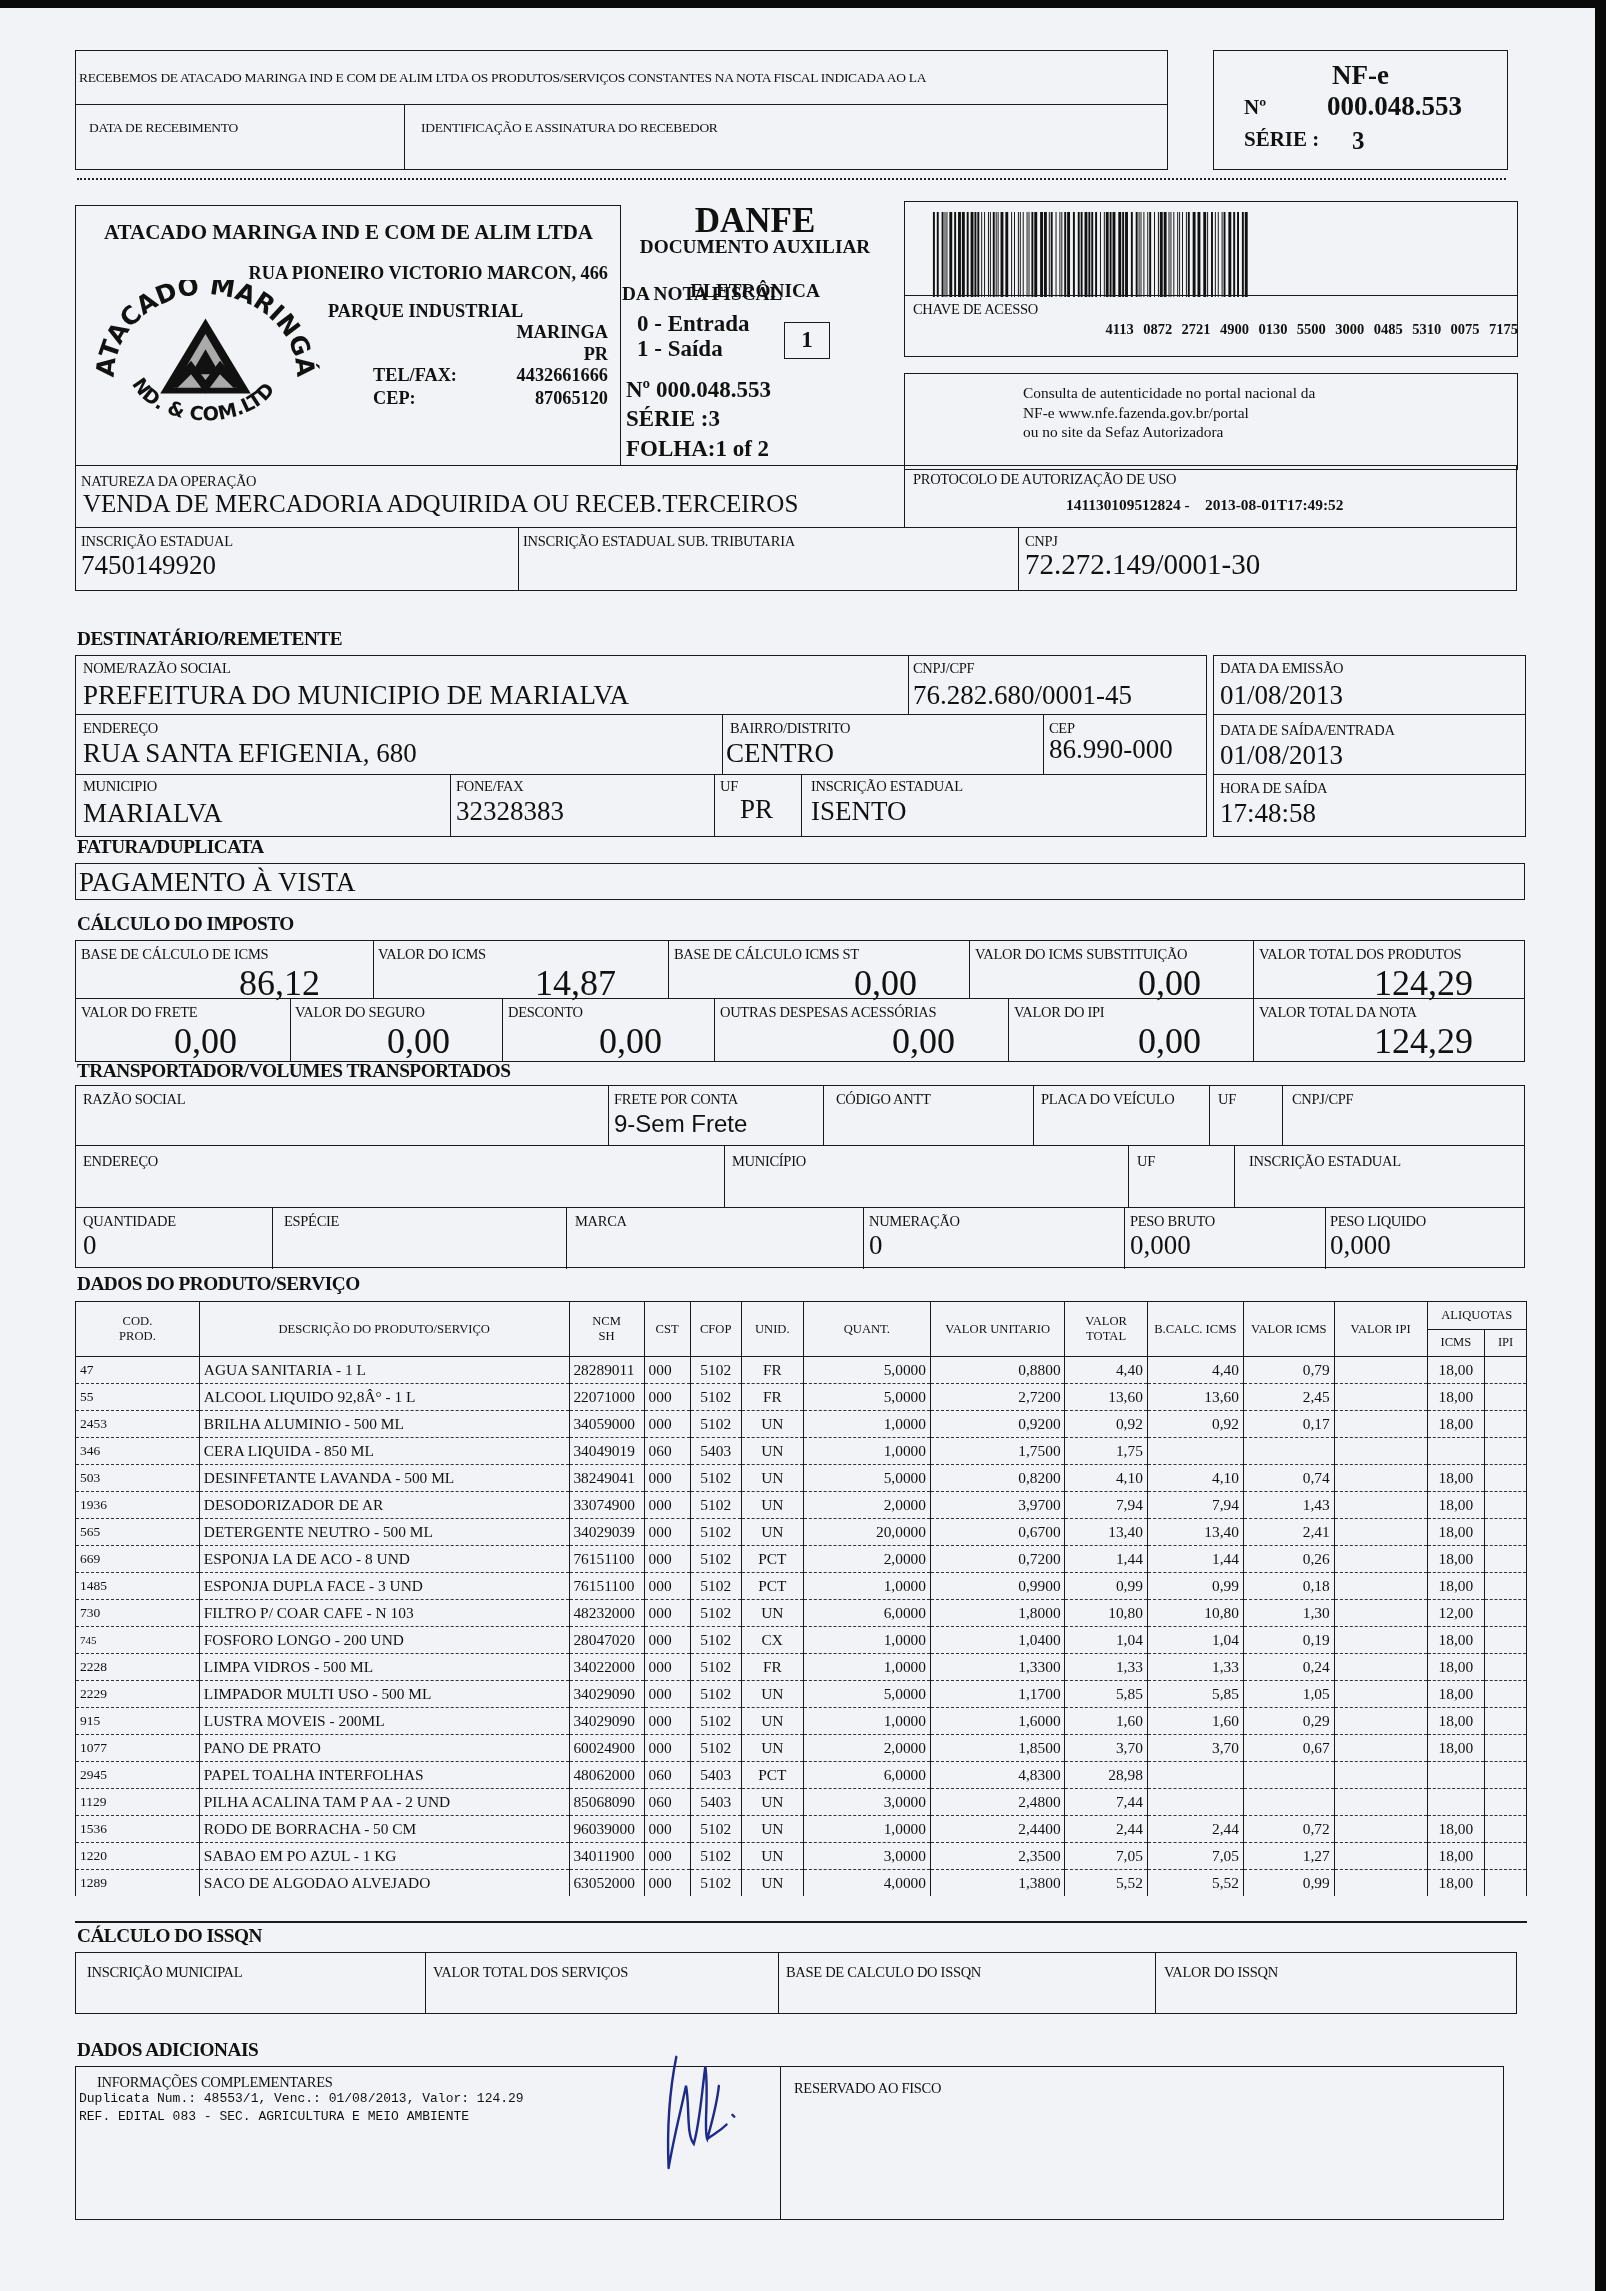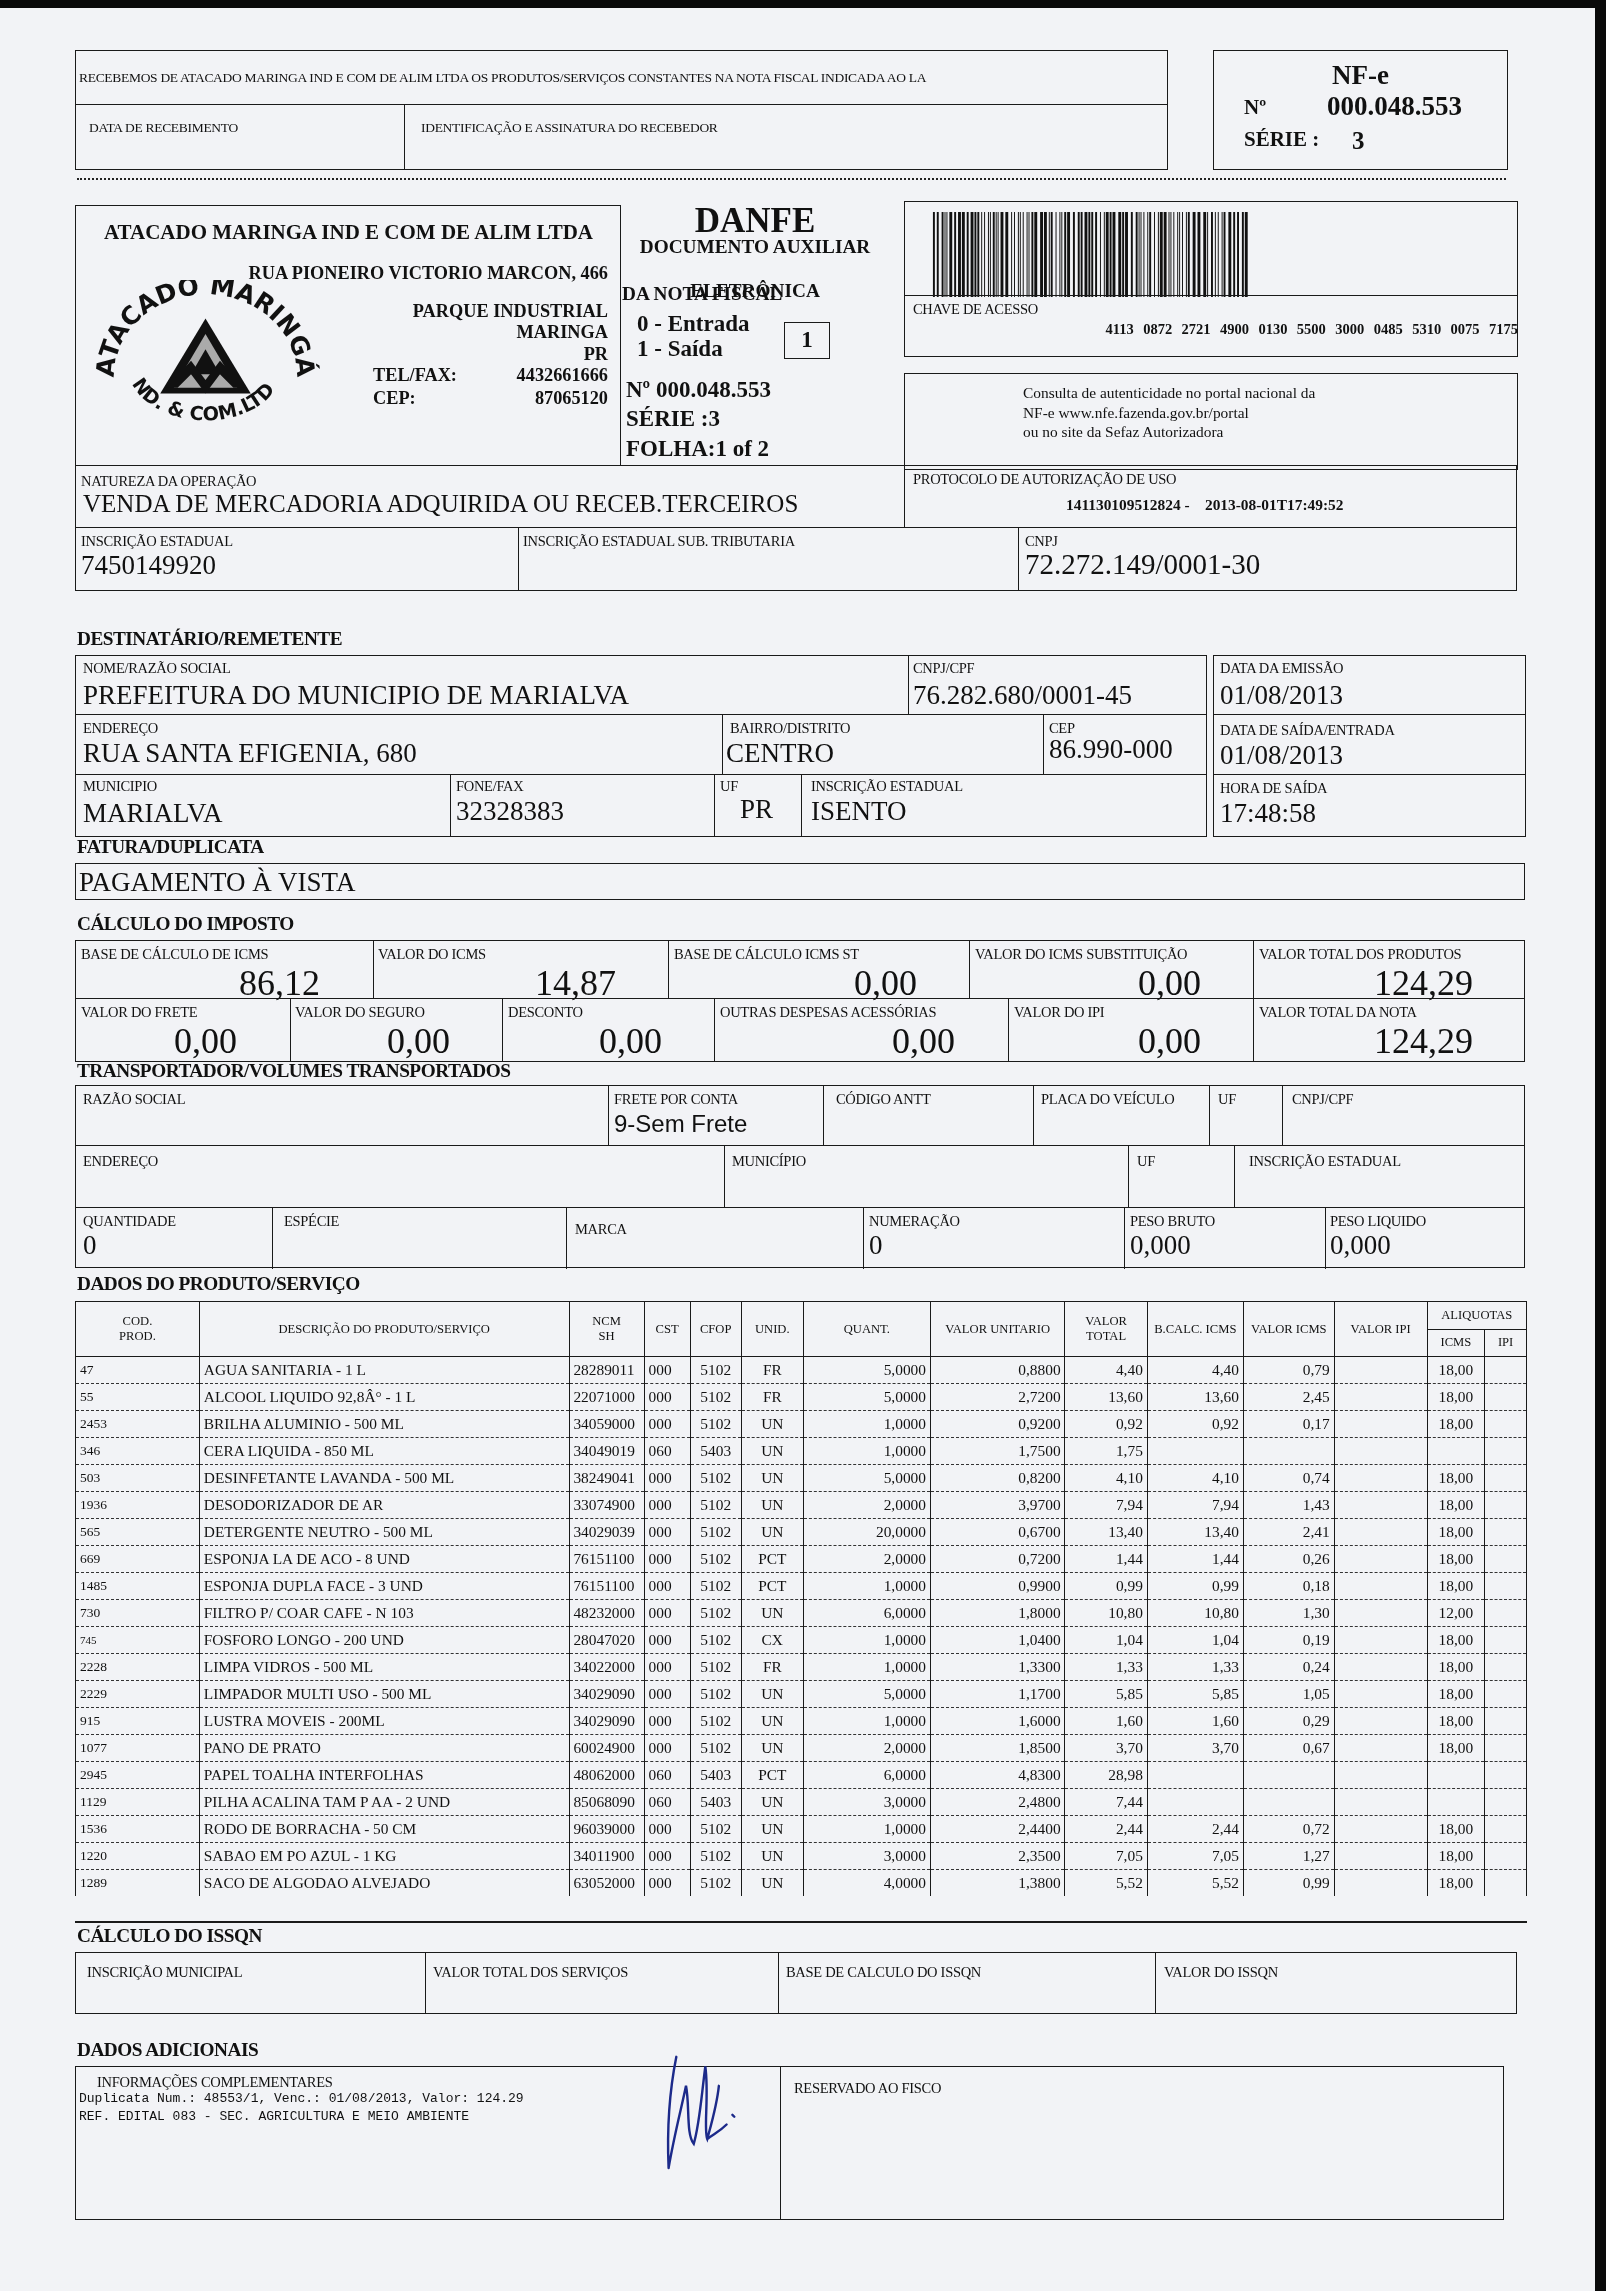--- a/index.html
+++ b/index.html
@@ -43,21 +43,21 @@
 <div class="abs b" style="left:1244px;top:95px;font-size:21px;">Nº</div>
 <div class="abs b" style="left:1327px;top:91px;font-size:27px;">000.048.553</div>
 <div class="abs b" style="left:1244px;top:127px;font-size:21px;">SÉRIE :</div>
 <div class="abs b" style="left:1352px;top:127px;font-size:25px;">3</div>
 
 <div class="dots" style="left:77px;top:178px;width:1429px;"></div>
 
 <div class="box" style="left:75px;top:205px;width:546px;height:261px;"></div>
 <div class="abs b" style="left:77px;top:220px;width:543px;text-align:center;font-size:21px;">ATACADO MARINGA IND E COM DE ALIM LTDA</div>
 <div class="abs b" style="left:116px;top:263px;width:492px;text-align:right;font-size:18.3px;">RUA PIONEIRO VICTORIO MARCON, 466</div>
-<div class="abs b" style="left:328px;top:301px;width:280px;text-align:right;font-size:18.3px;">PARQUE INDUSTRIAL</div>
+<div class="abs b" style="left:328px;top:301px;width:280px;font-size:18.3px;">PARQUE INDUSTRIAL</div>
 <div class="abs b" style="left:328px;top:322px;width:280px;text-align:right;font-size:18.3px;">MARINGA</div>
 <div class="abs b" style="left:328px;top:344px;width:280px;text-align:right;font-size:18.3px;">PR</div>
 <div class="abs b" style="left:373px;top:365px;font-size:18.3px;">TEL/FAX:</div>
 <div class="abs b" style="left:463px;top:365px;width:145px;text-align:right;font-size:18.3px;">4432661666</div>
 <div class="abs b" style="left:373px;top:388px;font-size:18.3px;">CEP:</div>
 <div class="abs b" style="left:463px;top:388px;width:145px;text-align:right;font-size:18.3px;">87065120</div>
 
 <div class="abs" style="left:85px;top:280px;width:241px;height:154px;">
   <svg width="241" height="154" viewBox="0 0 250 160">
     <defs>
@@ -314,21 +314,21 @@
 <div class="lbl" style="left:1041px;top:1091px;">PLACA DO VEÍCULO</div>
 <div class="lbl" style="left:1218px;top:1091px;">UF</div>
 <div class="lbl" style="left:1292px;top:1091px;">CNPJ/CPF</div>
 <div class="lbl" style="left:83px;top:1153px;">ENDEREÇO</div>
 <div class="lbl" style="left:732px;top:1153px;">MUNICÍPIO</div>
 <div class="lbl" style="left:1137px;top:1153px;">UF</div>
 <div class="lbl" style="left:1249px;top:1153px;">INSCRIÇÃO ESTADUAL</div>
 <div class="lbl" style="left:83px;top:1213px;">QUANTIDADE</div>
 <div class="val" style="left:83px;top:1230px;">0</div>
 <div class="lbl" style="left:284px;top:1213px;">ESPÉCIE</div>
-<div class="lbl" style="left:575px;top:1213px;margin-top:8px;">MARCA</div>
+<div class="lbl" style="left:575px;top:1213px;">MARCA</div>
 <div class="lbl" style="left:869px;top:1213px;">NUMERAÇÃO</div>
 <div class="val" style="left:869px;top:1230px;">0</div>
 <div class="lbl" style="left:1130px;top:1213px;">PESO BRUTO</div>
 <div class="val" style="left:1130px;top:1230px;">0,000</div>
 <div class="lbl" style="left:1330px;top:1213px;">PESO LIQUIDO</div>
 <div class="val" style="left:1330px;top:1230px;">0,000</div>
 
 <div class="sect" style="left:77px;top:1273px;">DADOS DO PRODUTO/SERVIÇO</div>
 <table id="prod">
   <colgroup>

